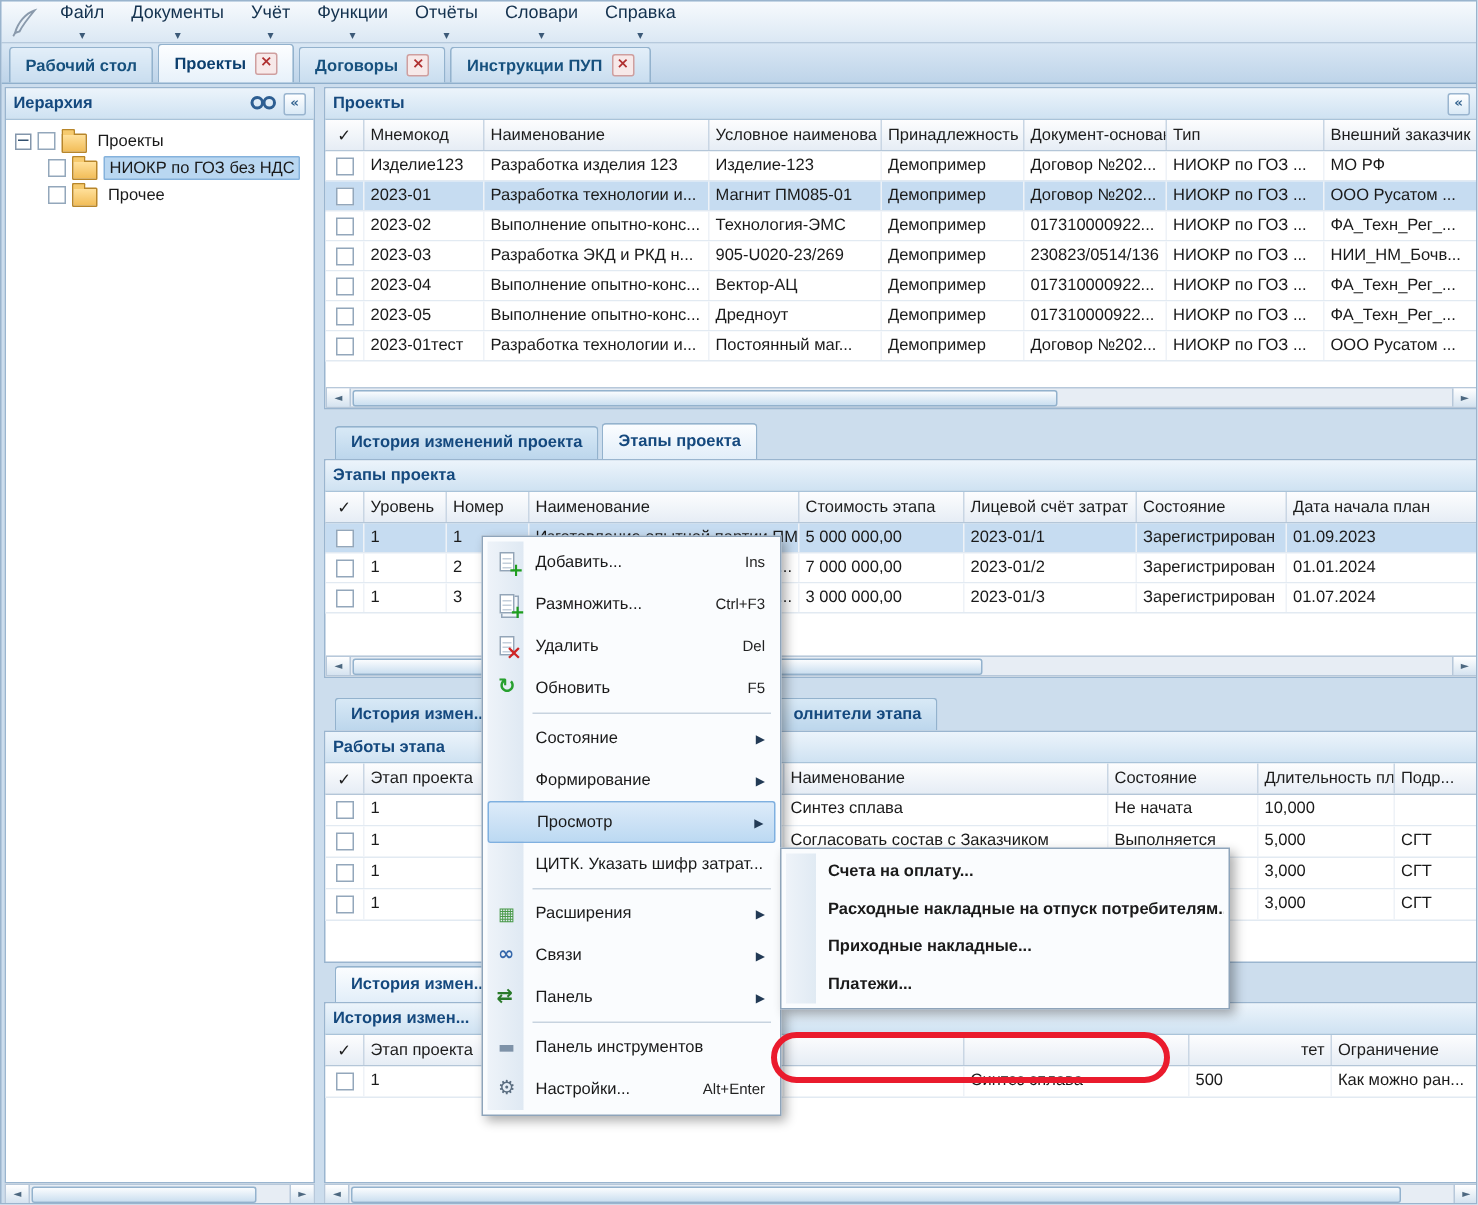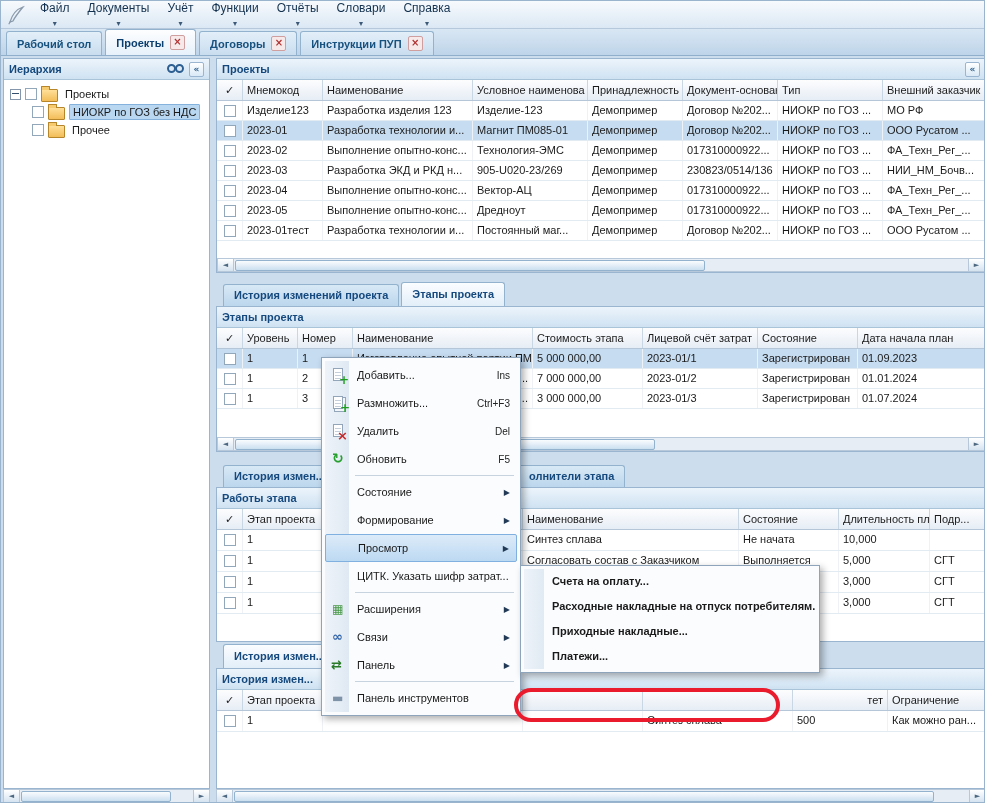--- a/index.html
+++ b/index.html
@@ -546,20 +546,25 @@
     <div class="ctx-item">
         <span class="ic ic-exch"></span>
         <span class="lbl">Панель</span>
         <span class="sub glyph">▶</span>
       </div>
     <div class="ctx-sep"></div>
     <div class="ctx-item">
         <span class="ic ic-toolbar"></span>
         <span class="lbl">Панель инструментов</span>
       </div>
+    <div class="ctx-item">
+        <span class="ic ic-settings"></span>
+        <span class="lbl">Настройки...</span>
+        <span class="rt">Alt+Enter</span>
+      </div>
   </div>
 
   <div class="submenu">
     <div class="sm-item">Счета на оплату...</div>
     <div class="sm-item">Расходные накладные на отпуск потребителям...</div>
     <div class="sm-item">Приходные накладные...</div>
     <div class="sm-item">Платежи...</div>
   </div>
 
   <div id="annotation"></div>

